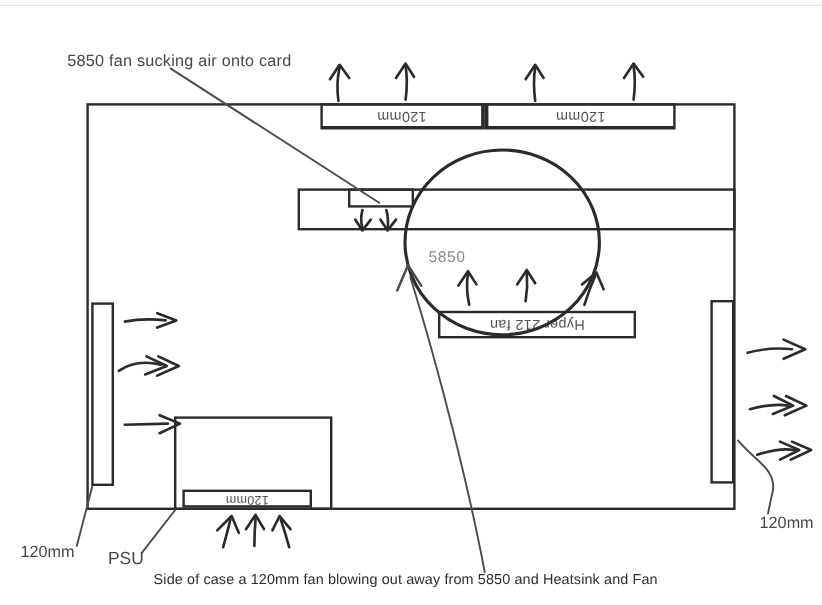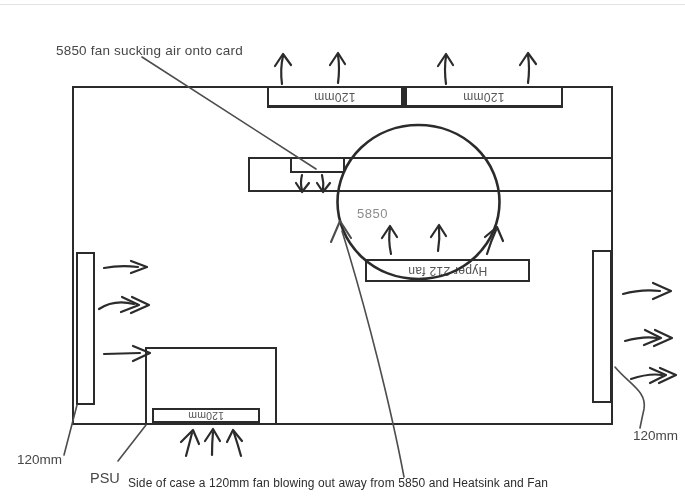--- a/index.html
+++ b/index.html
@@ -59,21 +59,21 @@
   }
   .fan-text-small{
     font-size:10.5px;color:#555;letter-spacing:.2px;white-space:nowrap;
   }
   .label{
     position:absolute;color:var(--label-text);white-space:nowrap;
   }
   .top-annotation{left:56px;top:43px;font-size:13.5px;letter-spacing:.2px;}
   .gpu-label{left:357px;top:166px;font-size:13px;color:var(--gpu-text);letter-spacing:.5px;margin-top:40px;}
   .left-size-label{left:17px;top:452px;font-size:13.5px;}
-  .psu-label{left:90px;top:458px;font-size:14.5px;margin-top:12px;}
+  .psu-label{left:90px;top:458px;font-size:14.5px;}
   .right-size-label{left:633px;top:428px;font-size:13.5px;}
   .caption{
     position:absolute;left:128px;top:476px;
     font-size:12px;color:var(--caption-text);white-space:nowrap;letter-spacing:.1px;
   }
 </style>
 </head>
 <body>
 
 <div class="stage">

